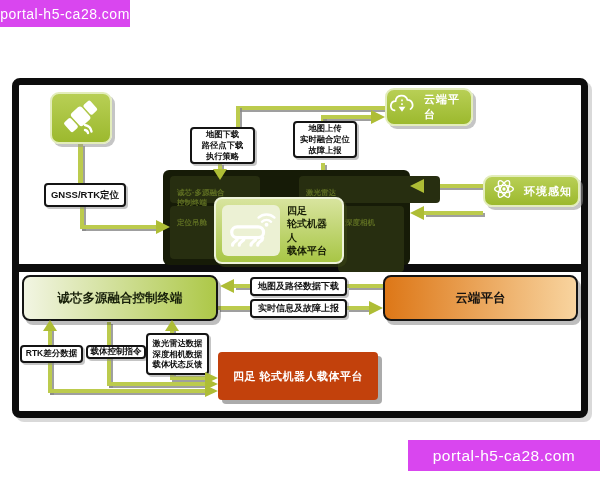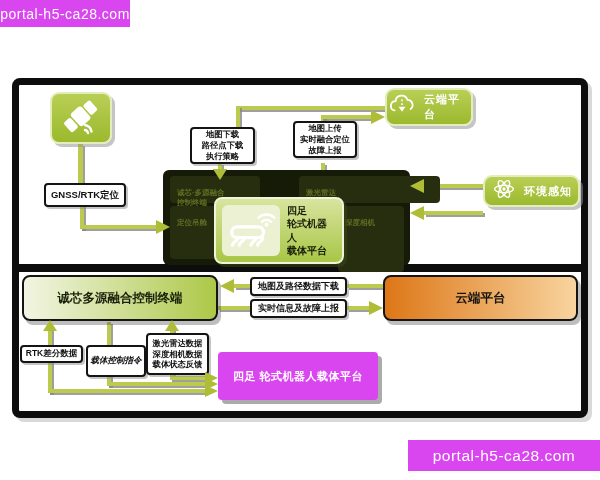--- a/index.html
+++ b/index.html
@@ -38,21 +38,21 @@
         border-radius:8px;box-shadow:3px 3px 0 rgba(60,70,20,.5);display:flex;align-items:center;
         padding:6px;z-index:2;}
   .iconpanel{width:58px;height:51px;background:#ecf1d4;border-radius:6px;display:flex;
         align-items:center;justify-content:center;flex:none;}
   .robott{font-size:10px;line-height:1.35;color:#151b04;font-weight:bold;margin-left:7px;white-space:pre-line;}
   
   .bigbox{border:2px solid #141414;border-radius:8px;display:flex;align-items:center;justify-content:center;
         font-weight:bold;font-size:12.5px;color:#18200a;box-shadow:3px 4px 0 rgba(70,70,70,.35);z-index:2;}
   .terminal{background:linear-gradient(90deg,#f2f5e3,#adc848);}
   .orange{background:linear-gradient(90deg,#dd7717,#f8d49f);color:#161310;}
-  .blackbox{background:#d946ef;border-radius:4px;color:#fff;display:flex;align-items:center;
+  .blackbox{background:#c2410c;border-radius:4px;color:#fff;display:flex;align-items:center;
         justify-content:center;font-weight:bold;font-size:11px;letter-spacing:.5px;
         box-shadow:4px 4px 0 rgba(150,150,150,.8);z-index:2;}
 </style>
 </head>
 <body>
 
 <div id="stage">
 
   <div class="abs wm" style="left:0;top:8;width:130px;height:27px;">portal-h5-ca28.com</div>
   <div class="abs wm" style="left:408px;top:440px;width:192px;height:31px;font-size:15.5px;">portal-h5-ca28.com</div>
@@ -169,21 +169,21 @@
   <div class="abs line" style="left:347px;top:306px;width:24px;height:4px;"></div>
   <div class="abs arr arr-r" style="left:369px;top:301px;"></div>
 
   <div class="abs arr arr-u" style="left:43px;top:320px;"></div>
   <div class="abs line" style="left:48px;top:324px;width:4px;height:69px;"></div>
   <div class="abs line" style="left:107px;top:322px;width:4px;height:64px;"></div>
   <div class="abs arr arr-u" style="left:165px;top:320px;"></div>
   <div class="abs line" style="left:170px;top:324px;width:4px;height:54px;"></div>
 
   <div class="abs wlabel" style="left:20px;top:345px;width:63px;height:18px;font-size:8.5px;">RTK差分数据</div>
-  <div class="abs wlabel" style="left:86px;top:345px;width:60px;height:32px;font-size:8.5px;font-style:italic;">载体控制指令</div>
+  <div class="abs wlabel" style="left:86px;top:345px;width:60px;height:14px;font-size:8.5px;">载体控制指令</div>
   <div class="abs wlabel" style="left:146px;top:333px;width:63px;height:42px;font-size:8.3px;">激光雷达数据
 深度相机数据
 载体状态反馈</div>
 
   <div class="abs line" style="left:170px;top:376px;width:36px;height:4px;"></div>
   <div class="abs arr arr-r arr-sm" style="left:205px;top:372px;"></div>
   <div class="abs line" style="left:107px;top:382px;width:99px;height:4px;"></div>
   <div class="abs arr arr-r arr-sm" style="left:205px;top:378px;"></div>
   <div class="abs line" style="left:48px;top:389px;width:158px;height:4px;"></div>
   <div class="abs arr arr-r arr-sm" style="left:205px;top:385px;"></div>

